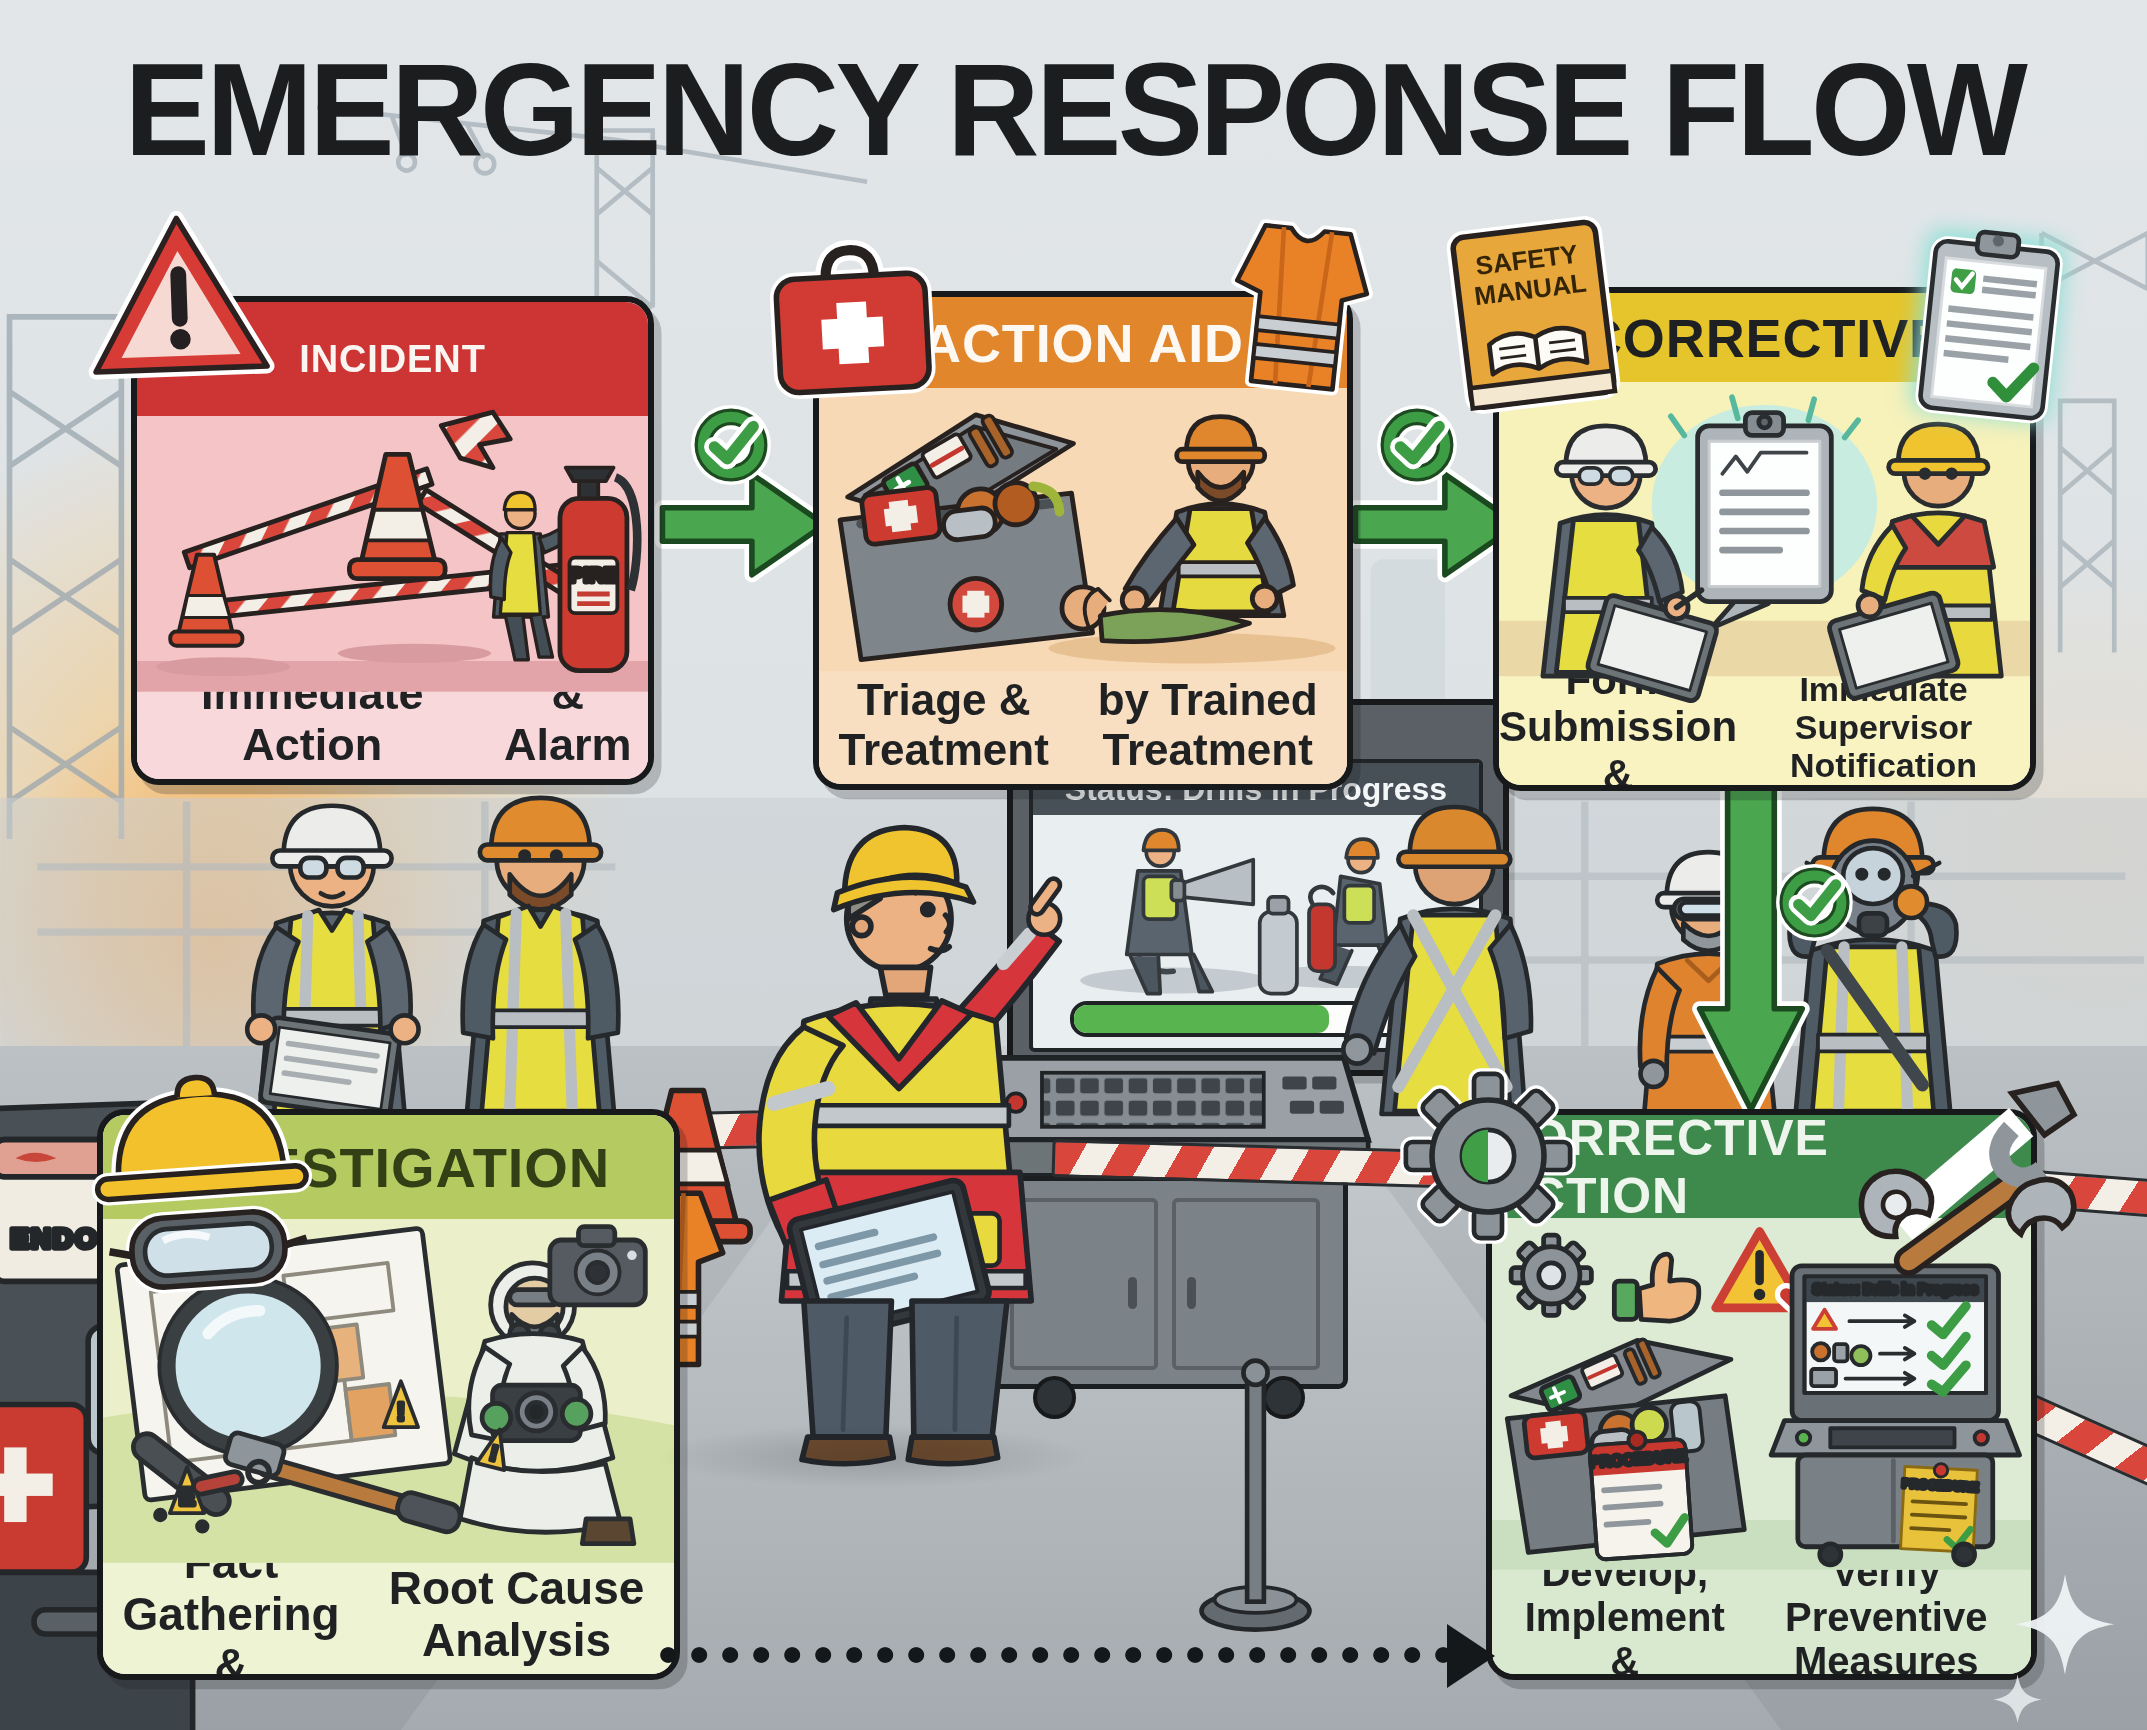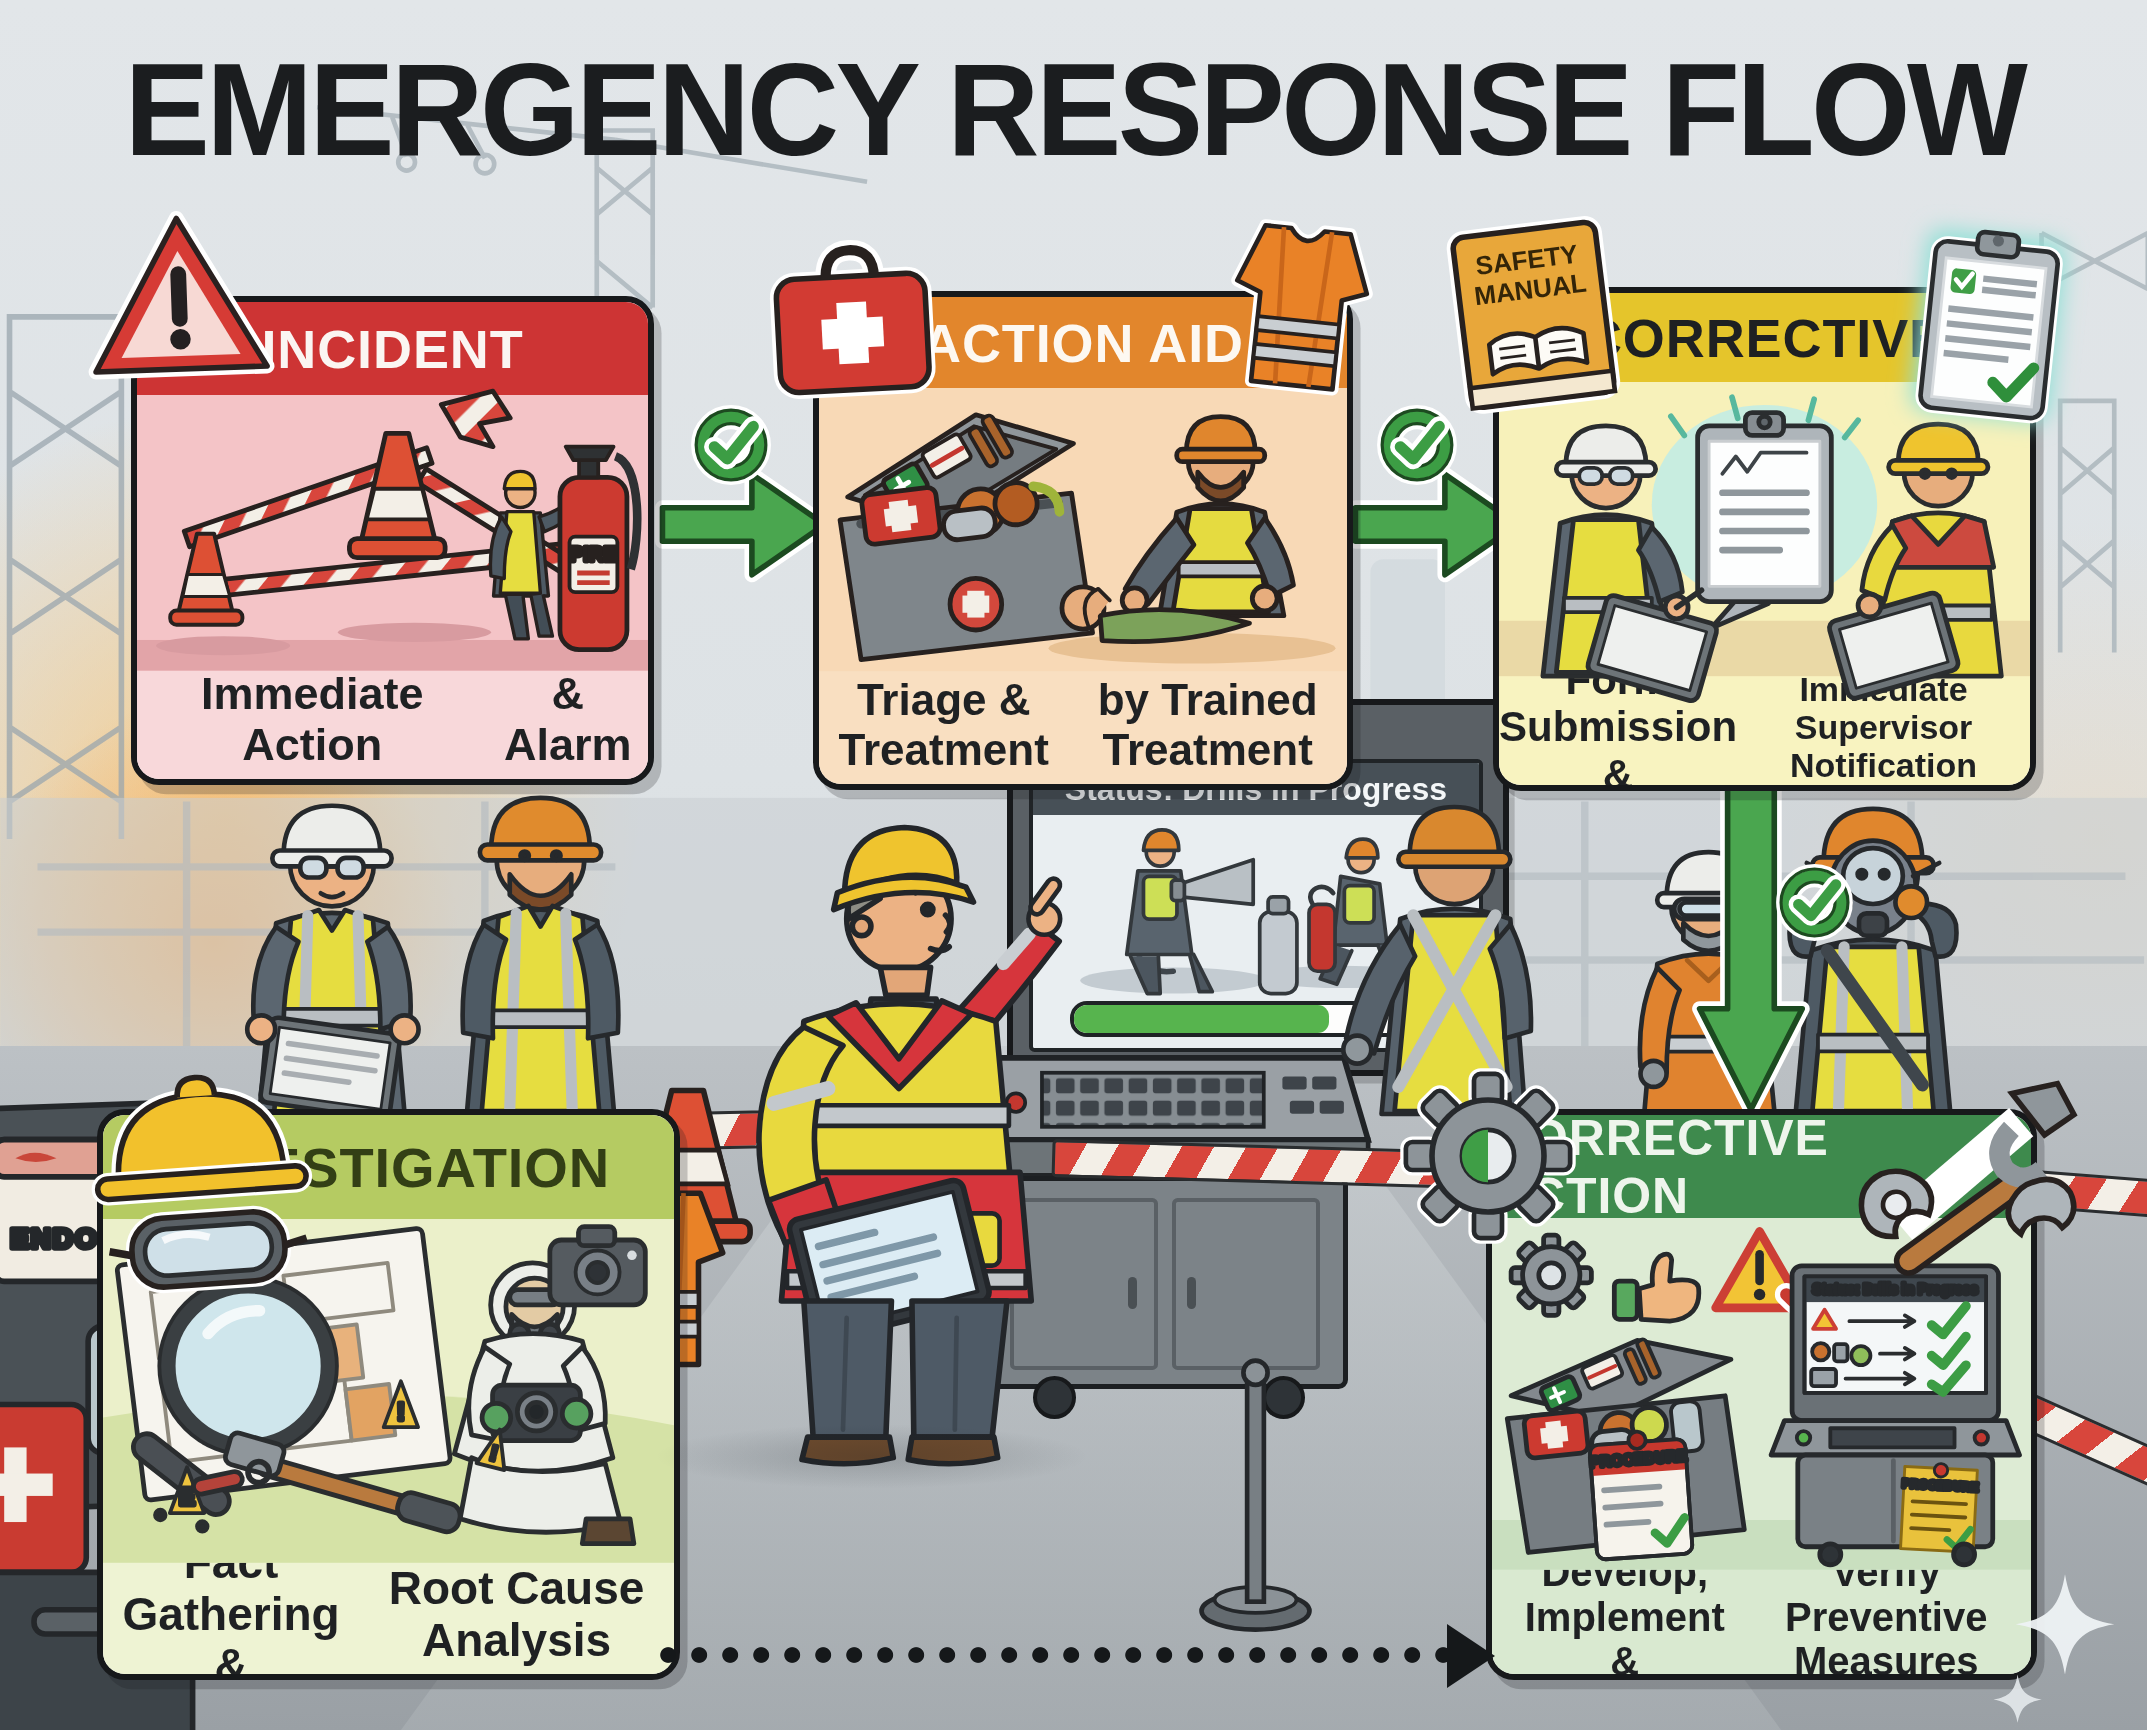--- a/index.html
+++ b/index.html
@@ -17,21 +17,21 @@
   
   .stage{position:absolute;display:flex;flex-direction:column;border:6.5px solid #17191b;
     border-radius:28px;box-shadow:7.5px 9.3px 0 rgba(23,25,27,.22);overflow:hidden;background:#fff;}
   .sh{display:flex;align-items:center;justify-content:center;font-weight:800;letter-spacing:0.9px;}
   .sb{flex:1;position:relative;}
   .sb svg{position:absolute;inset:0;}
   .sc{display:flex;flex-direction:row;align-items:center;justify-content:center;
     font-weight:800;line-height:1.12;text-align:center;color:#1f2123;}
 
   .stage.incident{left:131px;top:296px;width:511px;height:477px;}
-  .incident .sh{height:93px;background:#cd3434;color:#fbf5f2;font-size:54px;}
+  .incident .sh{height:114px;background:#cd3434;color:#fbf5f2;font-size:38px;}
   .incident .sc{height:119px;background:#f8d8da;font-size:45px;}
 
   .stage.firstaid{left:813px;top:291px;width:528px;height:487px;}
   .firstaid .sh{height:91px;background:#e2862c;color:#fdf8f1;font-size:54px;}
   .firstaid .sc{height:119px;background:#f9dfc1;font-size:44px;}
 
   .stage.reporting{left:1493px;top:287px;width:531px;height:492px;}
   .reporting .sh{height:89px;background:#e5c52b;color:#1e2022;font-size:54px;}
   .reporting .sc{height:116px;background:#f8f3c0;font-size:42px;}
   .reporting .sc .l2{font-size:34px;}

